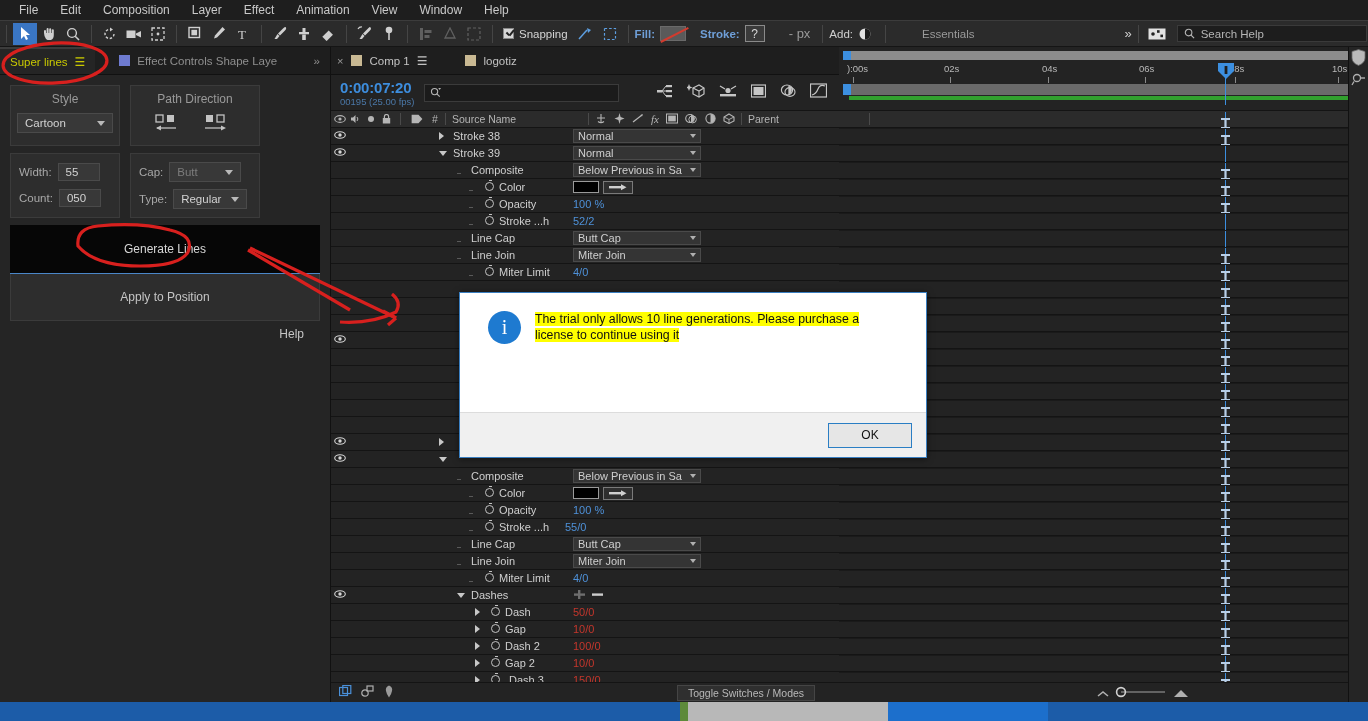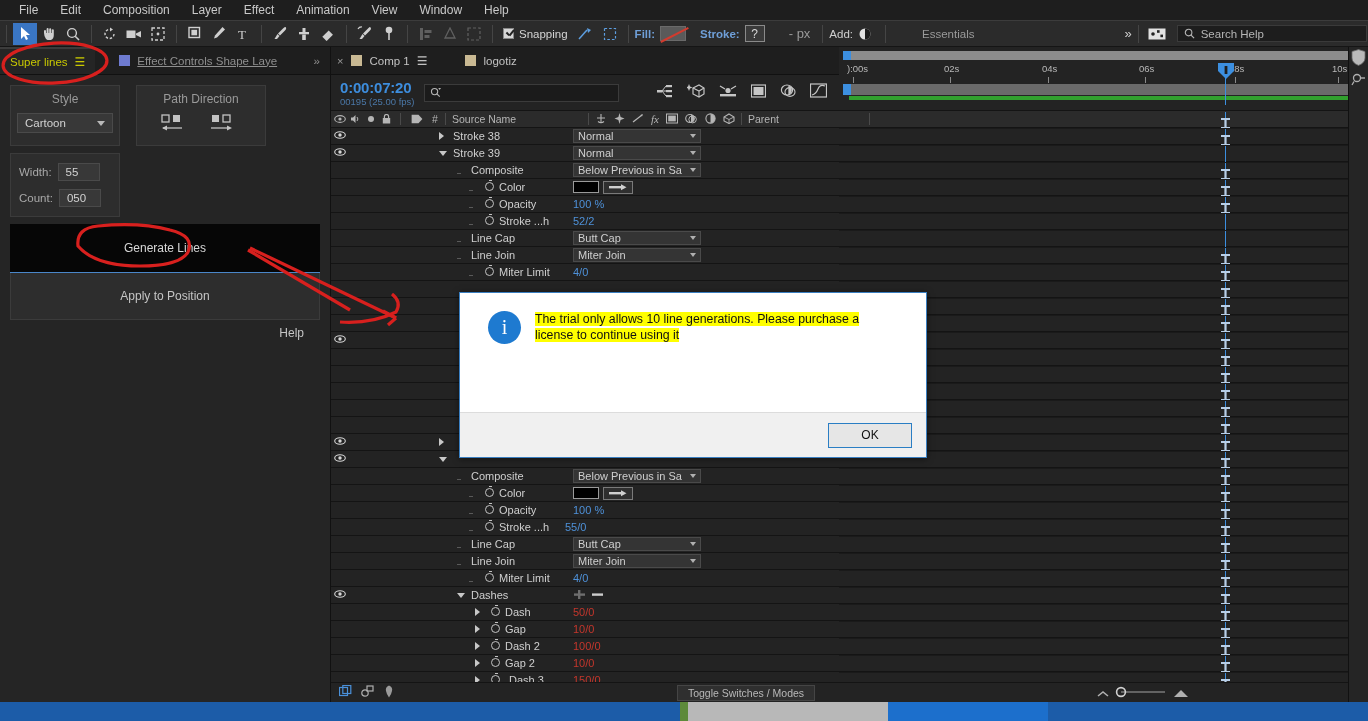--- a/index.html
+++ b/index.html
@@ -51,21 +51,21 @@
   .lptab { display:flex; align-items:center; gap:7px; padding:0 10px; font-size:11.5px; }
   .lptab.active { background:#252525; color:#c9c900; border-top:2px solid #3c3c3c; }
   .lptab.inactive { color:#8f8f8f; }
   .tabsq { width:11px; height:11px; background:#6e7bd0; }
   .hamb { color:#c9c900; font-size:12px; }
   #lp-under { position:absolute; left:11px; top:74px; width:86px; height:2px; background:#b8b8b8; }
 
   #lp-body { position:relative; padding:10px 10px 0 10px; }
   .grp { background:#2d2d2d; border:1px solid #3b3b3b; }
   .grp .gtitle { color:#9a9a9a; font-size:12px; text-align:center; padding:6px 0 3px; }
-  .row2 { display:flex; gap:16px; }
+  .row2 { display:flex; gap:10px; }
   .fld { display:flex; align-items:center; gap:6px; }
   .fld .lbl { color:#a8a8a8; font-size:11.5px; }
   .fldval { background:#383838; border:1px solid #4a4a4a; color:#d2d2d2; font-size:11.5px;
     padding:2px 7px; min-width:42px; }
   .ddl { background:#383838; border:1px solid #4a4a4a; color:#d2d2d2; font-size:11.5px;
     padding:3px 7px; display:flex; align-items:center; justify-content:space-between;
     min-width:82px; }
   .ddl.dim { color:#7c7c7c; }
   .dcaret { width:0;height:0;border-left:4px solid transparent;border-right:4px solid transparent;
     border-top:5px solid #b9b9b9; margin-left:10px;}
@@ -351,21 +351,21 @@
     <span>Search Help</span>
   </div>
 </div>
 
 <div id="leftpanel">
   <div id="lp-tabs">
     <div class="lptab active">
       <span>Super lines</span>
       <span class="hamb">☰</span>
     </div>
-    <div class="lptab inactive" style="margin-left:14px;text-decoration:underline;">
+    <div class="lptab inactive" style="margin-left:14px;">
       <span class="tabsq"></span>
       <span>Effect Controls Shape Laye</span>
     </div>
     <div style="flex:1"></div>
     <div class="lptab inactive">
       <span>»</span>
     </div>
   </div>
   <div id="lp-under"></div>
 
@@ -405,20 +405,36 @@
 
     <div class="row2" style="margin-top:7px;">
       <div class="grp" style="width:110px; padding:9px 8px;">
         <div class="fld">
           <span class="lbl">Width:</span>
           <span class="fldval">55</span>
         </div>
         <div class="fld" style="margin-top:8px;">
           <span class="lbl">Count:</span>
           <span class="fldval">050</span>
+        </div>
+      </div>
+      <div class="grp" style="width:130px; padding:8px 8px;">
+        <div class="fld">
+          <span class="lbl">Cap:</span>
+          <div class="ddl dim" style="min-width:72px;">
+            <span>Butt</span>
+            <span class="dcaret"></span>
+          </div>
+        </div>
+        <div class="fld" style="margin-top:7px;">
+          <span class="lbl">Type:</span>
+          <div class="ddl" style="min-width:72px;">
+            <span>Regular</span>
+            <span class="dcaret"></span>
+          </div>
         </div>
       </div>
     </div>
 
     <div class="bigbtn" style="margin-top:7px;">Generate Lines</div>
     <div class="plainbtn">Apply to Position</div>
     <div class="helprow">
       <span>Help</span>
     </div>
   </div>

